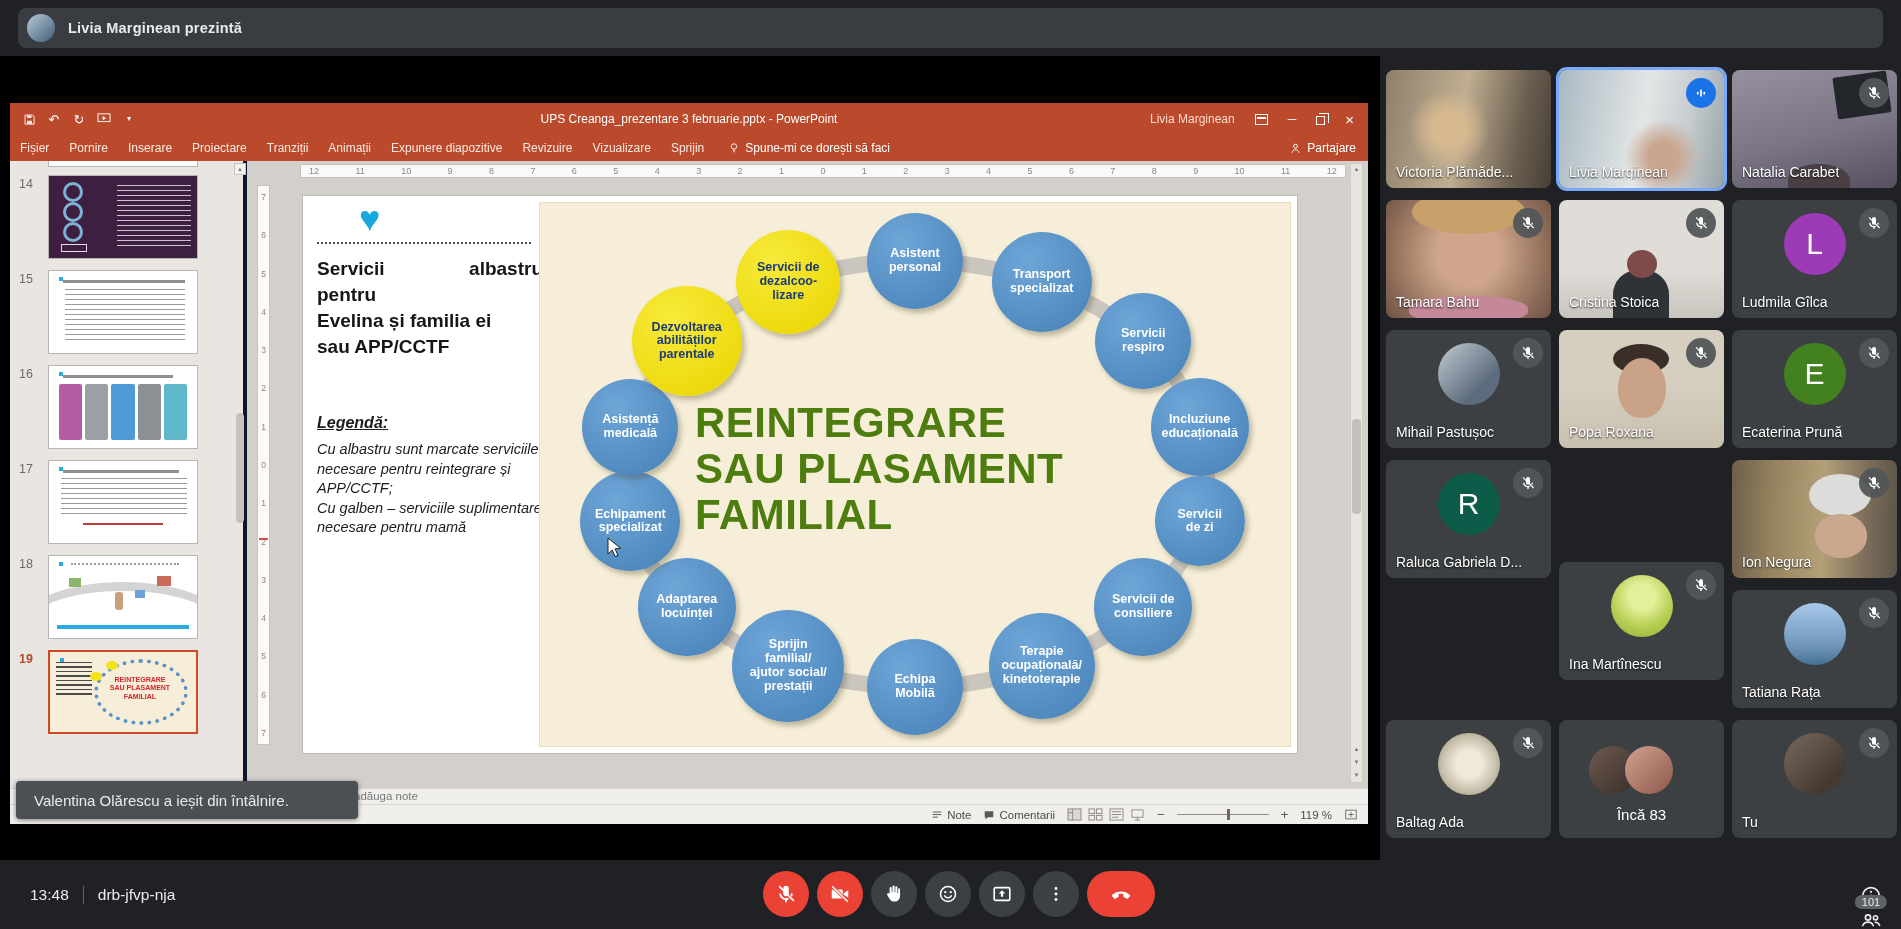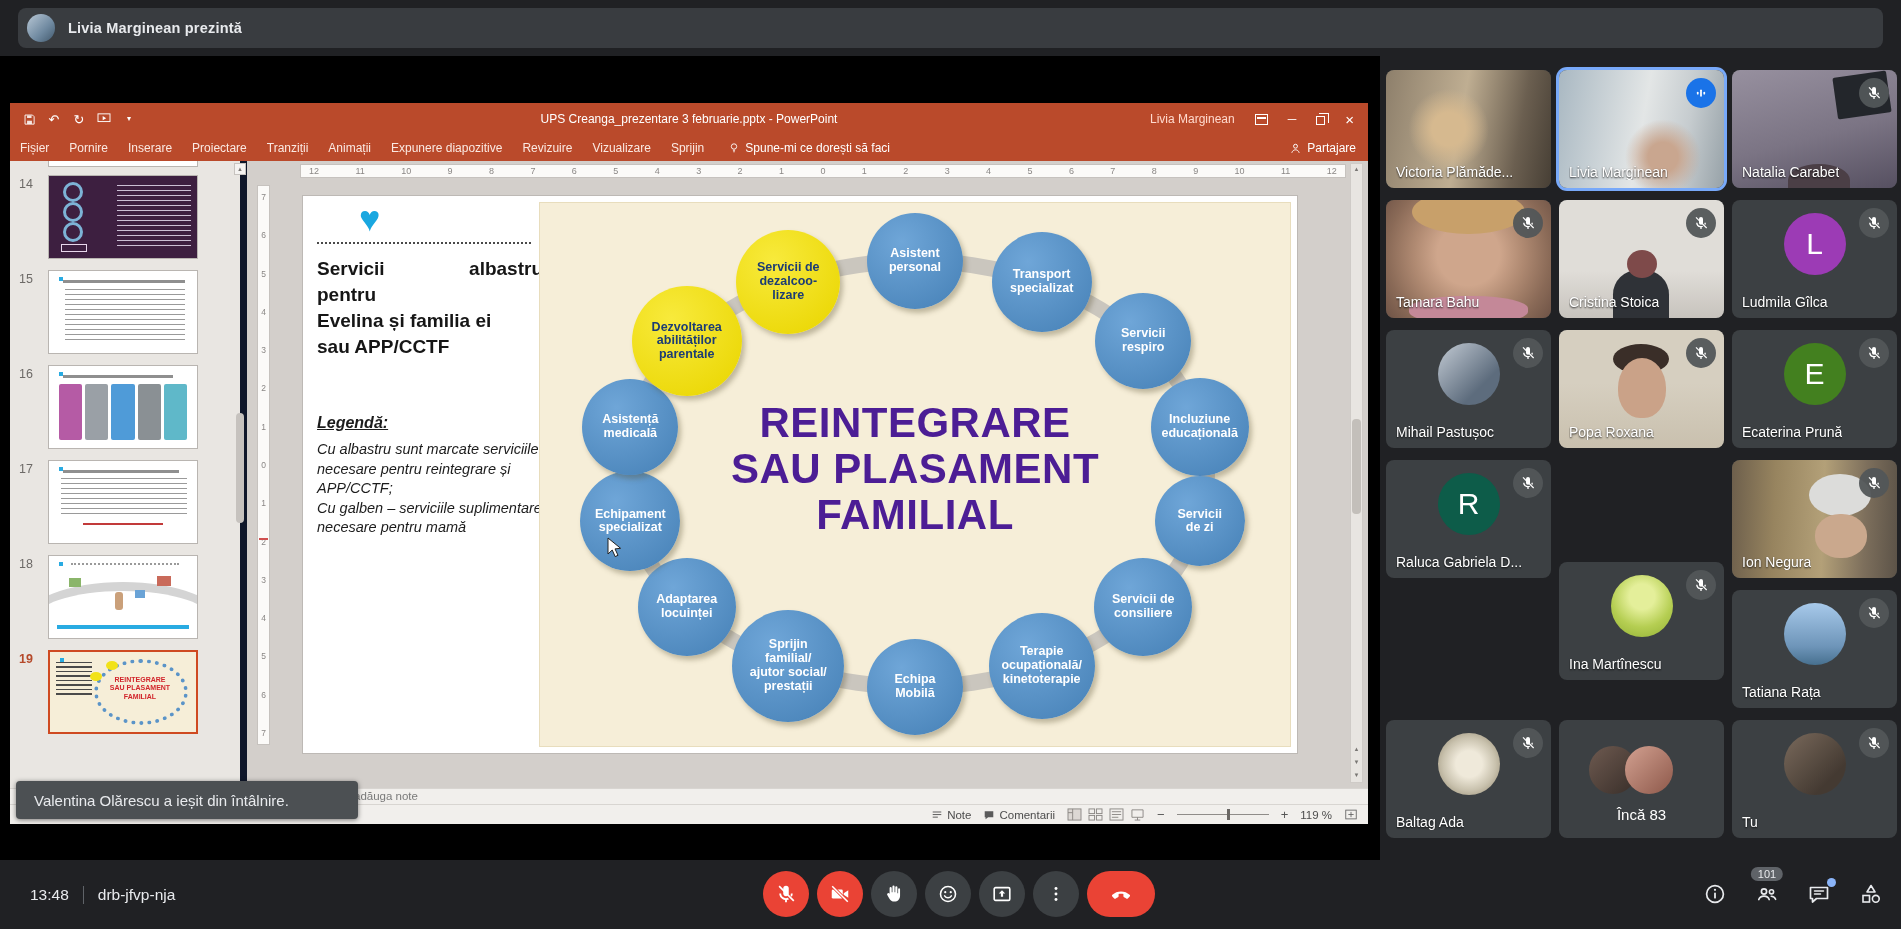--- a/index.html
+++ b/index.html
@@ -26,21 +26,21 @@
   .restore-glyph{width:9px;height:9px;border:1px solid #fff;position:relative;margin-top:2px;}
   .restore-glyph::before{content:"";position:absolute;left:2px;top:-4px;width:9px;height:9px;border:1px solid #fff;border-bottom:none;border-left:none;}
   .win-close{color:#fff;font-size:15px;}
 
   .ppt-menubar{position:absolute;left:0;top:32px;right:0;height:26px;background:#ba4a2b;display:flex;align-items:center;color:#fbe9e2;font-size:12px;}
   .menu-item{padding:0 10px;line-height:26px;}
   .tellme{display:flex;align-items:center;gap:5px;margin-left:14px;color:#fff;}
   .share-btn{position:absolute;right:12px;display:flex;align-items:center;gap:5px;color:#fff;}
 
   .ppt-body{position:absolute;left:0;top:58px;right:0;height:627px;background:#d3cfcb;overflow:hidden;}
-  .thumb-panel{position:absolute;left:0;top:0;bottom:0;width:237px;background:#e9e6e2;border-right:7px solid #0f172a;}
+  .thumb-panel{position:absolute;left:0;top:0;bottom:0;width:237px;background:#e9e6e2;border-right:4px solid #0f172a;}
   .thumb-num{position:absolute;left:9px;width:24px;font-size:12.5px;color:#6d6a67;}
   .thumb-num.sel{color:#b5492a;font-weight:700;}
   .thumb{position:absolute;left:38px;width:150px;height:84px;background:#fff;border:1px solid #b9b5b1;overflow:hidden;}
   .thumb.selected{border:2px solid #cf4a21;}
   .thumb-sliver{position:absolute;left:38px;top:0;width:150px;height:6px;background:#fff;border:1px solid #b9b5b1;border-top:none;}
   .pan-scroll{position:absolute;left:224px;top:2px;width:12px;bottom:4px;}
   .pan-scroll .arr{position:absolute;left:0;top:0;width:12px;height:12px;background:#f5f3f1;border:1px solid #c7c3bf;color:#7a7774;font-size:6px;text-align:center;line-height:11px;}
   .pan-scroll .pthumb{position:absolute;left:2px;top:250px;width:8px;height:110px;background:#c6c2be;border-radius:4px;}
 
   
@@ -84,21 +84,21 @@
   .s-title .j{display:flex;justify-content:space-between;}
   .s-legend{position:absolute;left:14px;top:218px;width:238px;color:#1c1c1c;}
   .s-legend .lt1{font-size:16px;font-weight:700;font-style:italic;text-decoration:underline;margin-bottom:8px;}
   .s-legend .ll{font-size:14.5px;font-style:italic;line-height:1.35;}
 
   .cream{position:absolute;left:236px;top:6px;width:752px;height:545px;background:#f6eed8;box-shadow:inset 0 0 0 1px #e8ddbd;}
   .ringel{position:absolute;left:76px;top:51px;width:600px;height:442px;border:16px solid #cac6be;border-radius:50%;}
   .bubble{position:absolute;border-radius:50%;display:flex;align-items:center;justify-content:center;text-align:center;white-space:pre-line;font-weight:700;font-size:12.5px;line-height:1.1;box-shadow:3px 4px 5px rgba(90,80,50,.35);}
   .bubble.blue{background:radial-gradient(circle at 36% 30%,#6fa6d8,#4e88bd 78%);color:#fff;}
   .bubble.yellow{background:radial-gradient(circle at 36% 30%,#f8ea3c,#ecd90a 78%);color:#1c3c74;}
-  .center-red{position:absolute;left:50%;top:49%;transform:translate(-50%,-50%);width:440px;text-align:center;font-weight:700;font-size:42px;line-height:1.1;color:#4c1d95;letter-spacing:.5px;}
+  .center-red{position:absolute;left:50%;top:49%;transform:translate(-50%,-50%);width:440px;text-align:left;font-weight:700;font-size:42px;line-height:1.1;color:#4d7c0f;letter-spacing:.5px;}
 
   .ed-scroll{position:absolute;left:1340px;top:2px;width:13px;height:620px;background:#e8e5e1;border:1px solid #cfcbc7;}
   .ed-scroll .arr{position:absolute;left:0;width:11px;height:12px;color:#7a7774;font-size:6px;text-align:center;line-height:11px;}
   .ed-scroll .ethumb{position:absolute;left:1px;top:255px;width:9px;height:95px;background:#c3bfba;border-radius:4px;}
 
   .notes-strip{position:absolute;left:0;top:685px;right:0;height:16px;background:#f1efec;border-top:1px solid #d8d5d1;font-size:11.5px;color:#7a7a7a;}
   .notes-strip span{position:absolute;left:344px;top:1px;}
   .ppt-status{position:absolute;left:0;top:701px;right:0;height:20px;background:#f1efec;border-top:1px solid #d8d5d1;display:flex;align-items:center;justify-content:flex-end;gap:12px;padding-right:10px;font-size:11.5px;color:#4c4c4c;}
   .ppt-status .grp{display:flex;align-items:center;gap:4px;}
   .viewbtns{display:flex;gap:6px;align-items:center;}
@@ -151,21 +151,21 @@
 
   
   .bottom-bar{position:absolute;left:0;top:860px;width:1901px;height:69px;background:#202124;}
   .bb-left{position:absolute;left:30px;top:0;height:69px;display:flex;align-items:center;color:#e8eaed;font-size:15.5px;}
   .bb-div{width:1px;height:18px;background:#5f6368;margin:0 14px;}
   .bb-center{position:absolute;left:763px;top:11px;display:flex;gap:8px;align-items:center;}
   .ctl{width:46px;height:46px;border-radius:50%;display:flex;align-items:center;justify-content:center;}
   .ctl.red{background:#ea4335;}
   .ctl.dark{background:#3c4043;}
   .ctl.red-wide{width:68px;border-radius:24px;background:#ea4335;}
-  .bb-right{position:absolute;right:16px;top:11px;height:46px;display:flex;gap:24px;align-items:center;}
+  .bb-right{position:absolute;right:16px;top:24px;height:46px;display:flex;align-items:center;flex-direction:column;}
   .ricon{position:relative;width:28px;height:28px;display:flex;align-items:center;justify-content:center;}
   .rbadge{position:absolute;top:-13px;left:50%;transform:translateX(-50%);background:#5f6368;color:#e8eaed;font-size:11px;padding:1px 7px;border-radius:9px;}
   .rdot{position:absolute;top:-2px;right:-3px;width:9px;height:9px;border-radius:50%;background:#8ab4f8;}
 
   .cursor{position:absolute;z-index:40;}
 </style>
 </head>
 <body>
 
 <div id="stage">

